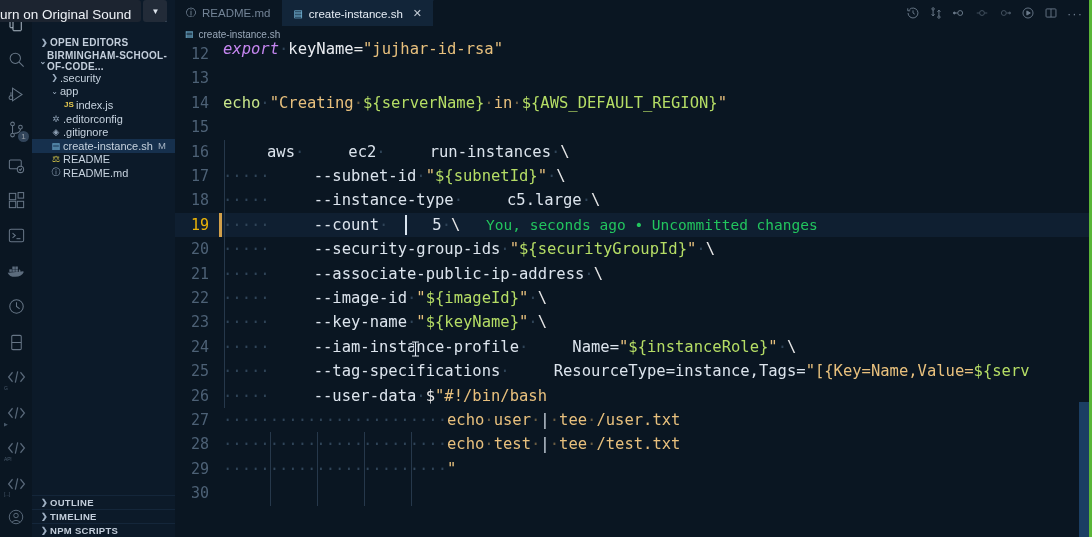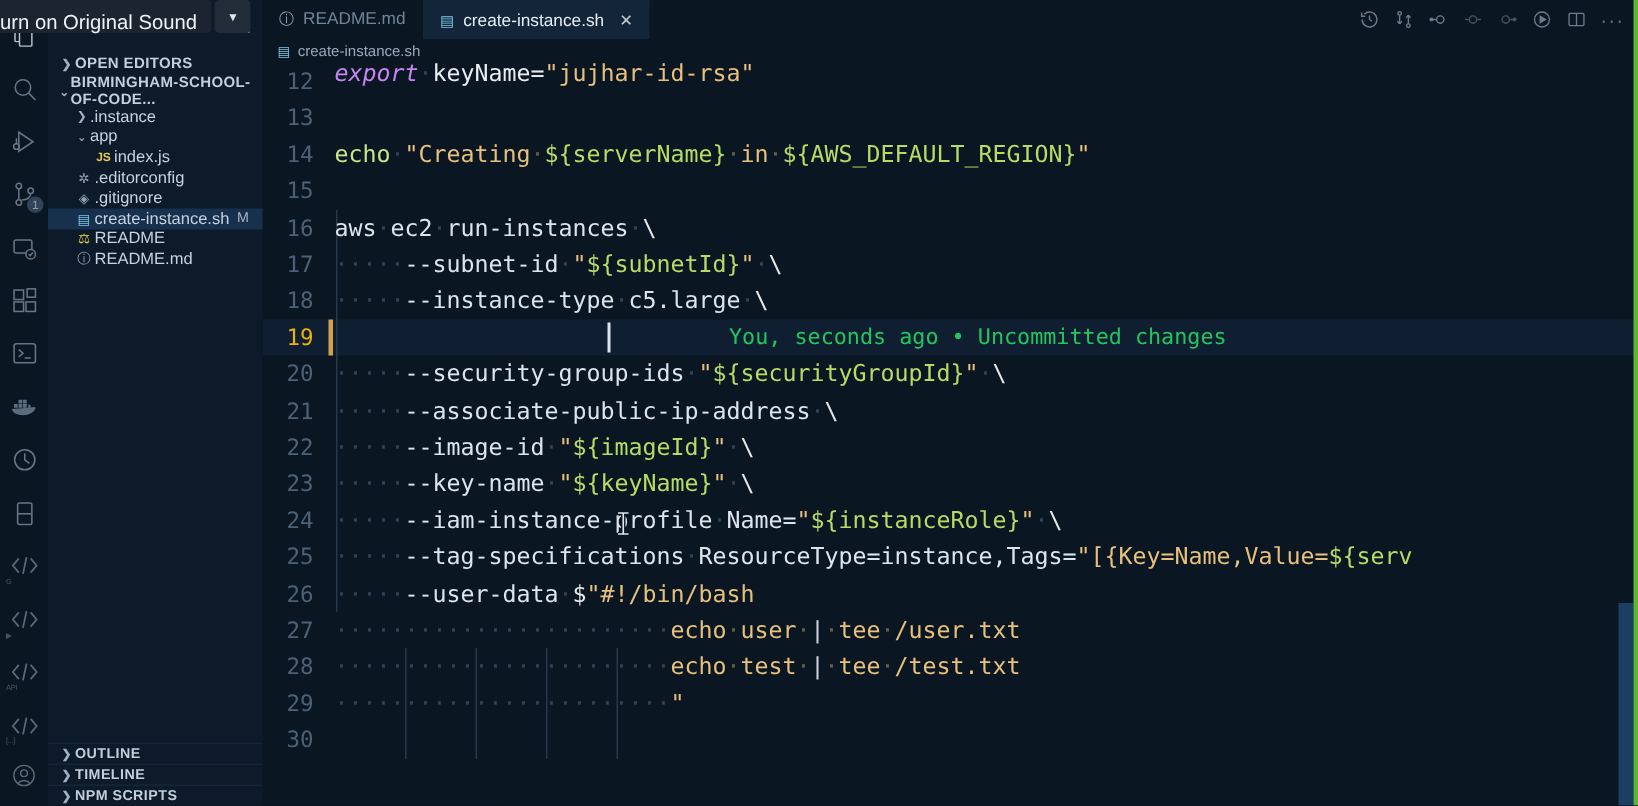--- a/index.html
+++ b/index.html
@@ -99,21 +99,21 @@
   .curbar { position:absolute; width:1.6px; height:20px; background:#d9e4ef; top:2px;}
   .iguide { position:absolute; width:1px; background:#26384b; }
   .blame {
     position:absolute; font-family:"DejaVu Sans Mono",monospace; font-size:14.5px;
     color:#22c55e; line-height:24.4px; white-space:pre;
   }
   
   .t-kw   { color:#c586f0; font-style:italic; }
   .t-var  { color:#e9ecf1;margin-top:32px; }
   .t-str  { color:#e8c07d; }
-  .t-fn   { color:#dce4ed; }
+  .t-fn   { color:#dce4ed;margin-left:44px; }
   .t-cmd  { color:#c8e68b; }
   .t-subst{ color:#b5dd65; }
   .t-op   { color:#e8e8e8; }
   .t-dot  { color:#2f4458; }
   .t-pipe { color:#cbd5e0; }
 
   .minimap { position:absolute; right:8px; top:0; width:22px; height:100%; }
   .vscroll { position:absolute; right:3px; width:10px; background:#1f456e; opacity:.85; border-radius:0; }
   .greenline { position:absolute; right:0; top:0; width:3px; height:100%; background:#5bb637; z-index:30;}
 
@@ -281,21 +281,21 @@
     <div class="sb-section root">
       <span class="chev">⌄</span>
       <span>BIRMINGHAM-SCHOOL-OF-CODE...</span>
     </div>
 
     <div class="sb-tree">
 
       <div class="tree-row">
         <span class="ind" style="width:17px"></span>
         <span class="chev">❯</span>
-        <span class="nm">.instance</span>
+        <span class="nm">.security</span>
       </div>
 
       <div class="tree-row">
         <span class="ind" style="width:17px"></span>
         <span class="chev">⌄</span>
         <span class="nm">app</span>
       </div>
 
       <div class="tree-row">
         <span class="ind" style="width:30px"></span>
@@ -466,20 +466,21 @@
         <div class="cl" style="top:48.8px"><span class="t-cmd">echo</span><span class="t-dot">·</span><span class="t-str">"Creating</span><span class="t-dot" style="color:#6a5c42">·</span><span class="t-subst">${serverName}</span><span class="t-dot" style="color:#6a5c42">·</span><span class="t-str">in</span><span class="t-dot" style="color:#6a5c42">·</span><span class="t-subst">${AWS_DEFAULT_REGION}</span><span class="t-str">"</span></div>
 
         <div class="cl" style="top:73.2px"></div>
 
         <div class="cl" style="top:97.6px"><span class="t-fn">aws</span><span class="t-dot">·</span><span class="t-fn">ec2</span><span class="t-dot">·</span><span class="t-fn">run-instances</span><span class="t-dot">·</span><span class="t-op">\</span></div>
 
         <div class="cl" style="top:122px"><span class="t-dot">·····</span><span class="t-fn">--subnet-id</span><span class="t-dot">·</span><span class="t-str">"</span><span class="t-subst">${subnetId}</span><span class="t-str">"</span><span class="t-dot">·</span><span class="t-op">\</span></div>
 
         <div class="cl" style="top:146.4px"><span class="t-dot">·····</span><span class="t-fn">--instance-type</span><span class="t-dot">·</span><span class="t-fn">c5.large</span><span class="t-dot">·</span><span class="t-op">\</span></div>
 
+        <div class="cl" style="top:170.8px"><span class="t-dot">·····</span><span class="t-fn">--count</span><span class="t-dot">·</span><span class="t-fn">5</span><span class="t-dot">·</span><span class="t-op">\</span></div>
         <div class="curbar" style="left:182px; top:173px;"></div>
         <div class="blame" style="left:263px; top:170.8px;">You, seconds ago • Uncommitted changes</div>
 
         <div class="cl" style="top:195.2px"><span class="t-dot">·····</span><span class="t-fn">--security-group-ids</span><span class="t-dot">·</span><span class="t-str">"</span><span class="t-subst">${securityGroupId}</span><span class="t-str">"</span><span class="t-dot">·</span><span class="t-op">\</span></div>
 
         <div class="cl" style="top:219.6px"><span class="t-dot">·····</span><span class="t-fn">--associate-public-ip-address</span><span class="t-dot">·</span><span class="t-op">\</span></div>
 
         <div class="cl" style="top:244px"><span class="t-dot">·····</span><span class="t-fn">--image-id</span><span class="t-dot">·</span><span class="t-str">"</span><span class="t-subst">${imageId}</span><span class="t-str">"</span><span class="t-dot">·</span><span class="t-op">\</span></div>
 
         <div class="cl" style="top:268.4px"><span class="t-dot">·····</span><span class="t-fn">--key-name</span><span class="t-dot">·</span><span class="t-str">"</span><span class="t-subst">${keyName}</span><span class="t-str">"</span><span class="t-dot">·</span><span class="t-op">\</span></div>

